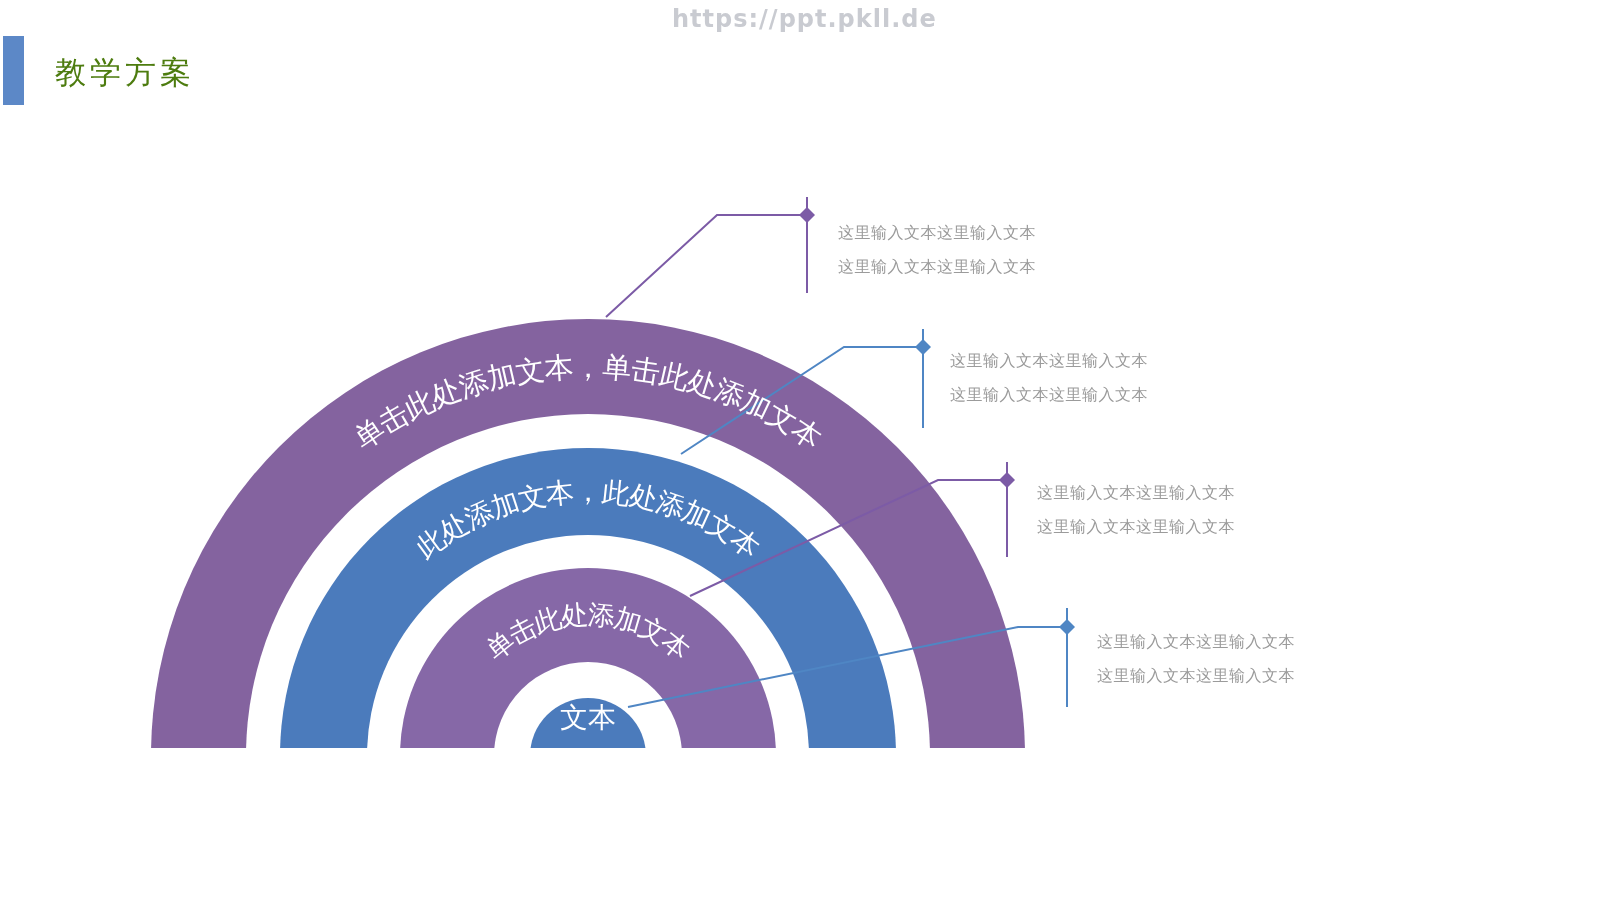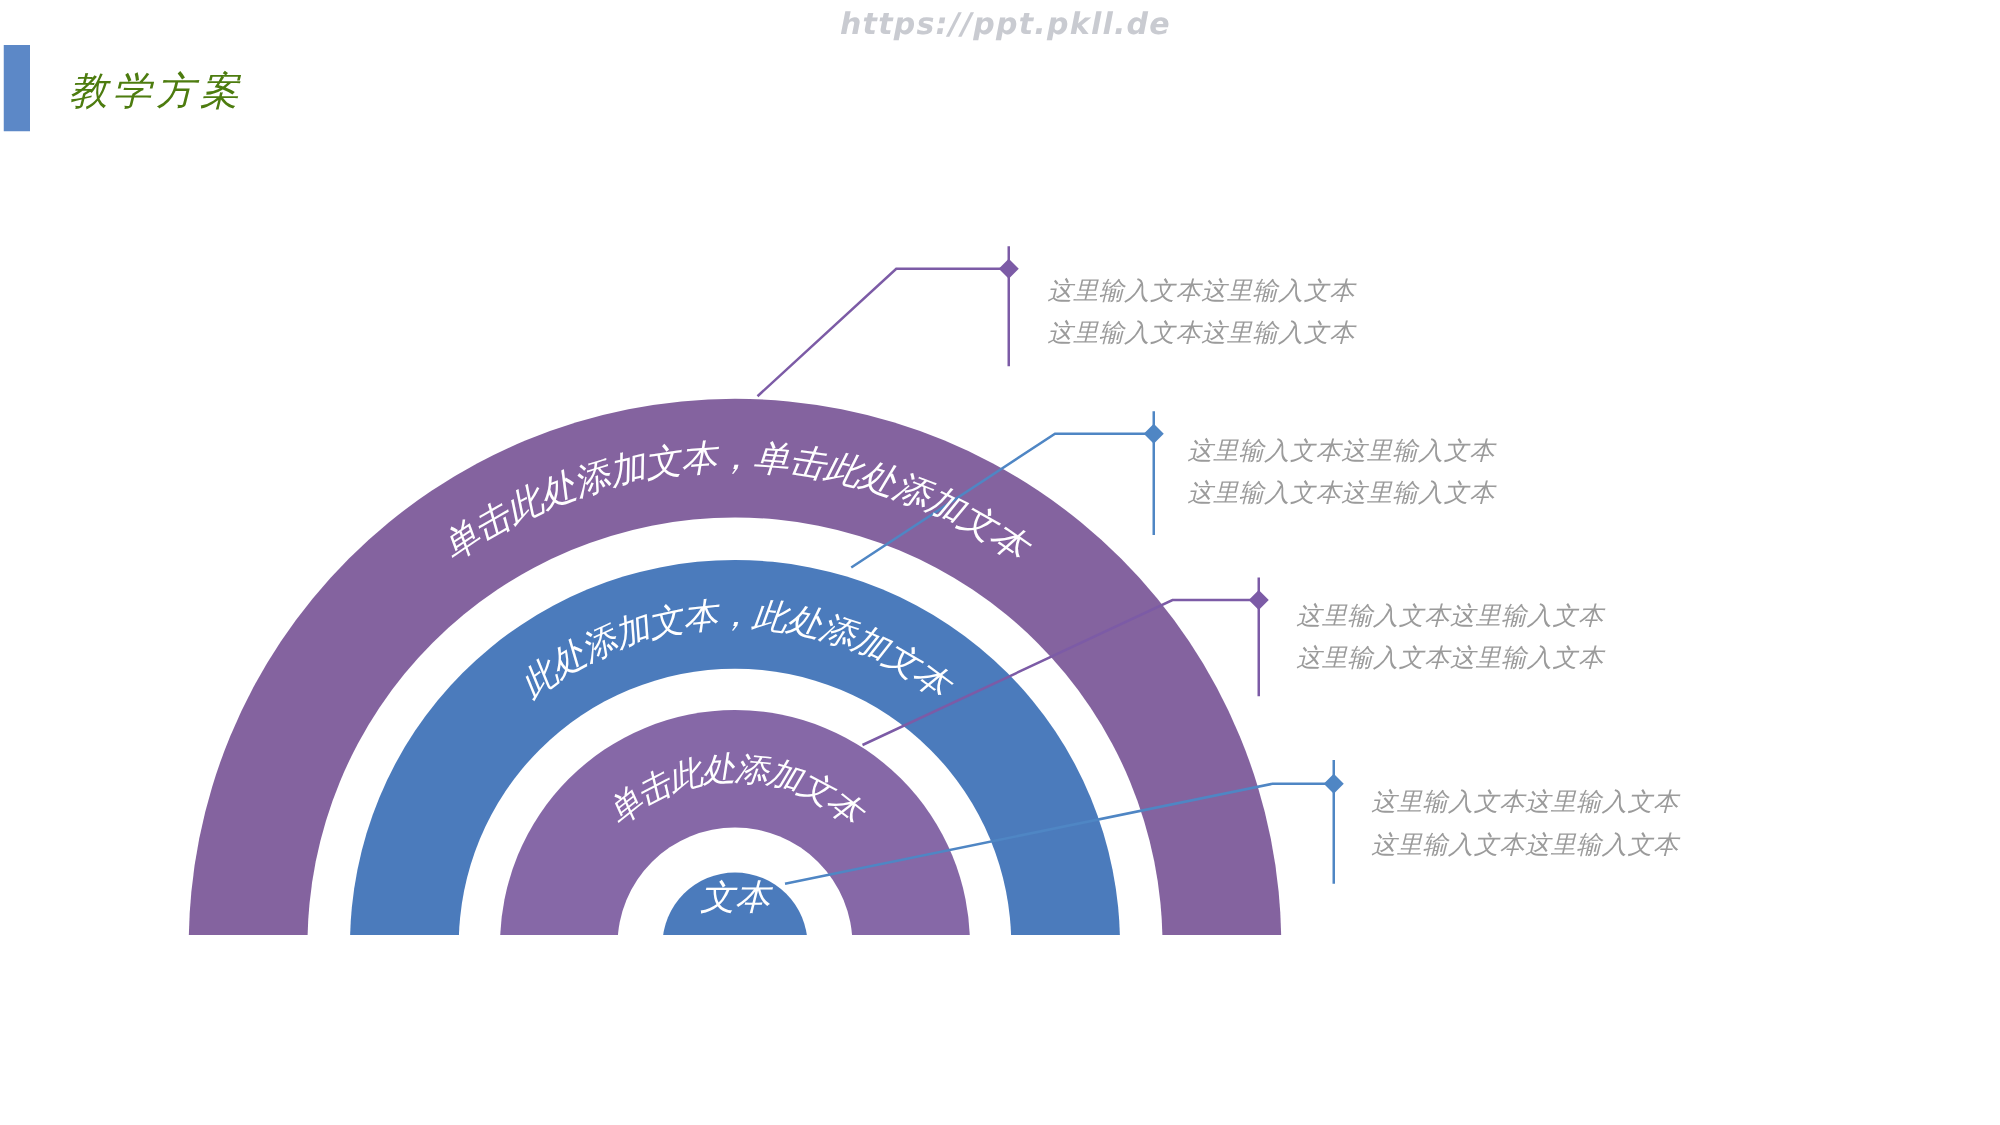--- a/index.html
+++ b/index.html
@@ -1,40 +1,39 @@
 <!DOCTYPE html>
 <html><head>
 <meta charset="utf-8">
 <style>
   html,body{margin:0;padding:0;background:#ffffff;}
   .slide{
     position:relative;width:1600px;height:748px;background:#ffffff;overflow:hidden;
     font-family:"Liberation Sans","DejaVu Sans",sans-serif;
-    font-style:italic;
   }
   .watermark{
     position:absolute;left:672px;top:5px;width:260px;
     font-size:24px;font-weight:700;letter-spacing:1px;color:#c9cbd1;
     font-family:"DejaVu Sans","Liberation Sans",sans-serif;
   }
   .accent-bar{
     position:absolute;left:3px;top:36px;width:21px;height:69px;background:#5c88c7;
   }
   .page-title{
     position:absolute;left:55px;top:52px;margin:0;
     font-size:31px;font-weight:400;letter-spacing:4px;color:#4d7c0f;
   }
   .diagram-svg{position:absolute;left:0;top:0;}
   .ring-label{
     fill:#ffffff;
     font-family:"Liberation Sans","DejaVu Sans",sans-serif;
   }
   .callout-text{
     position:absolute;
-    font-size:20px;line-height:34px;color:#9b9b9b;letter-spacing:0.5px;
+    font-size:16px;line-height:34px;color:#9b9b9b;letter-spacing:0.5px;
     white-space:nowrap;
   }
 </style>
 </head>
 <body>
 
 <div class="slide">
 
   <div class="watermark">https://ppt.pkll.de</div>
 

